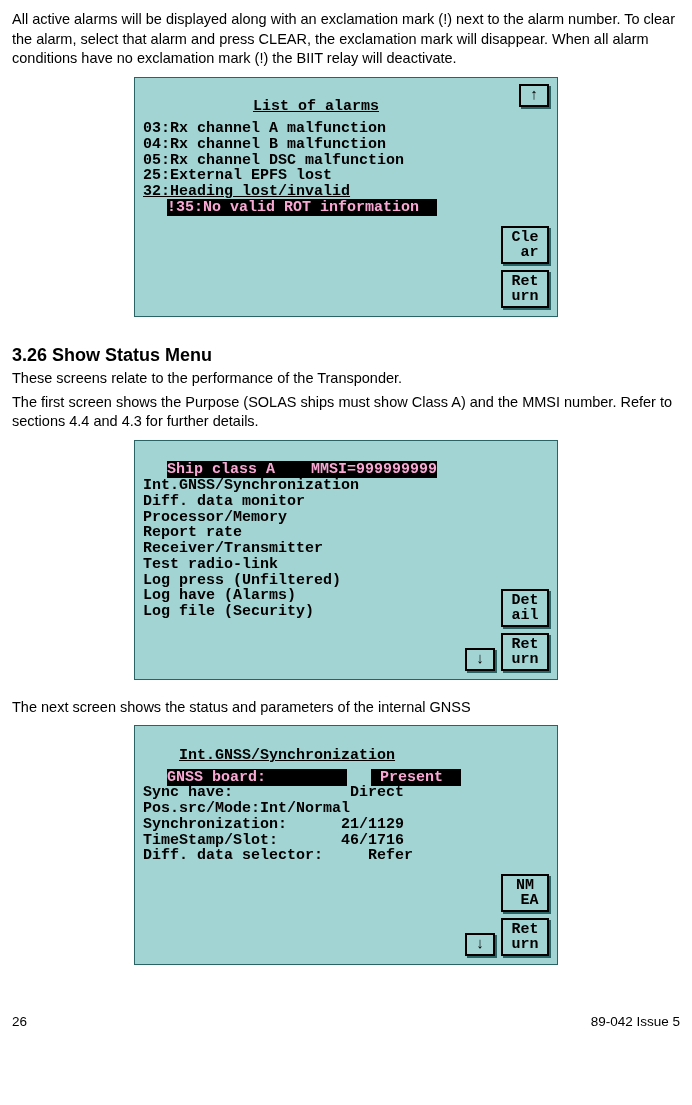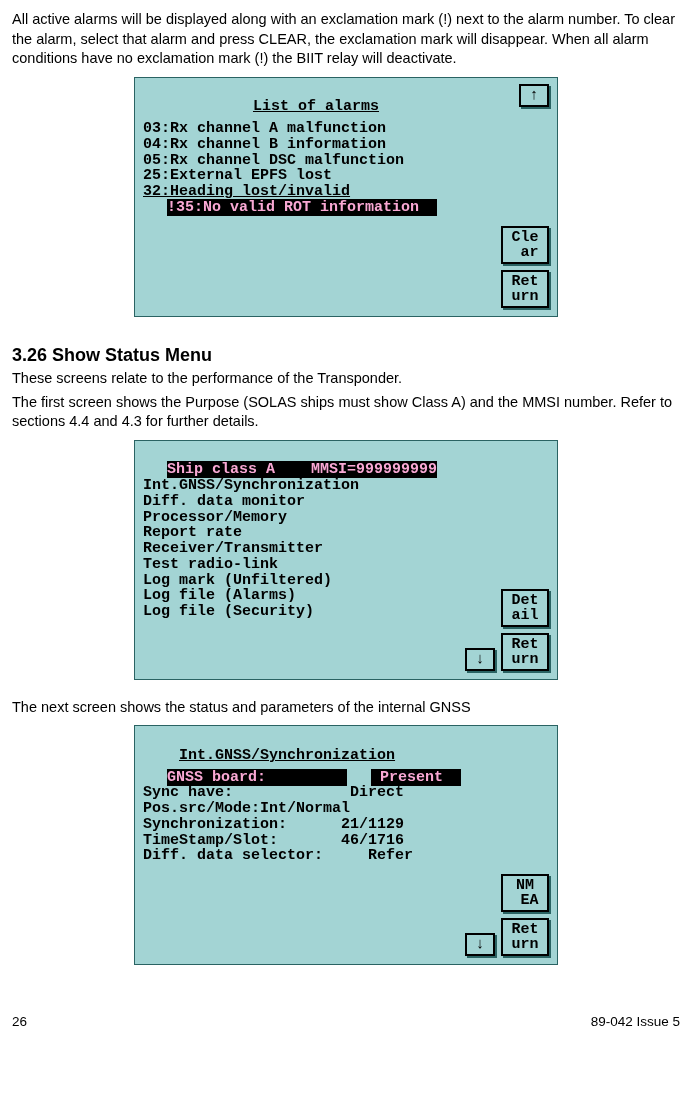--- a/index.html
+++ b/index.html
@@ -75,21 +75,21 @@
 </style>
 </head>
 <body>
 
 <p>All active alarms will be displayed along with an exclamation mark (!) next to the alarm number. To clear the alarm, select that alarm and press CLEAR, the exclamation mark will disappear. When all alarm conditions have no exclamation mark (!) the BIIT relay will deactivate.</p>
 
 <div class="screen-wrap">
   <div class="screen">
     <div class="screen-content">
 <div class="title-line-plain underline">List of alarms</div><span>03:Rx channel A malfunction</span>
-<span>04:Rx channel B information</span>
+<span>04:Rx channel B malfunction</span>
 <span>05:Rx channel DSC malfunction</span>
 <span>25:External EPFS lost</span>
 <span class="underline">32:Heading lost/invalid</span>
 <span class="inv-wide">!35:No valid ROT information  </span>
     </div>
     <div class="screen-side">
       <div class="lcd-btn small">↑</div>
       <div style="flex:1"></div>
       <div class="lcd-btn">Cle
  ar</div>
@@ -106,22 +106,22 @@
 <div class="screen-wrap">
   <div class="screen">
     <div class="screen-content">
 <span class="inv-wide">Ship class A    MMSI=999999999</span>
 <span>Int.GNSS/Synchronization</span>
 <span>Diff. data monitor</span>
 <span>Processor/Memory</span>
 <span>Report rate</span>
 <span>Receiver/Transmitter</span>
 <span>Test radio-link</span>
-<span>Log mark (Unfiltered)</span>
-<span>Log file (Alarms)</span>
+<span>Log press (Unfiltered)</span>
+<span>Log have (Alarms)</span>
 <span>Log file (Security)</span>
     </div>
     <div class="screen-side">
       <div style="flex:1"></div>
       <div class="lcd-btn">Det
 ail</div>
       <div class="side-bottom-row">
         <div class="lcd-btn small" style="margin-bottom:0">↓</div>
         <div class="lcd-btn" style="margin-bottom:0">Ret
 urn</div>

